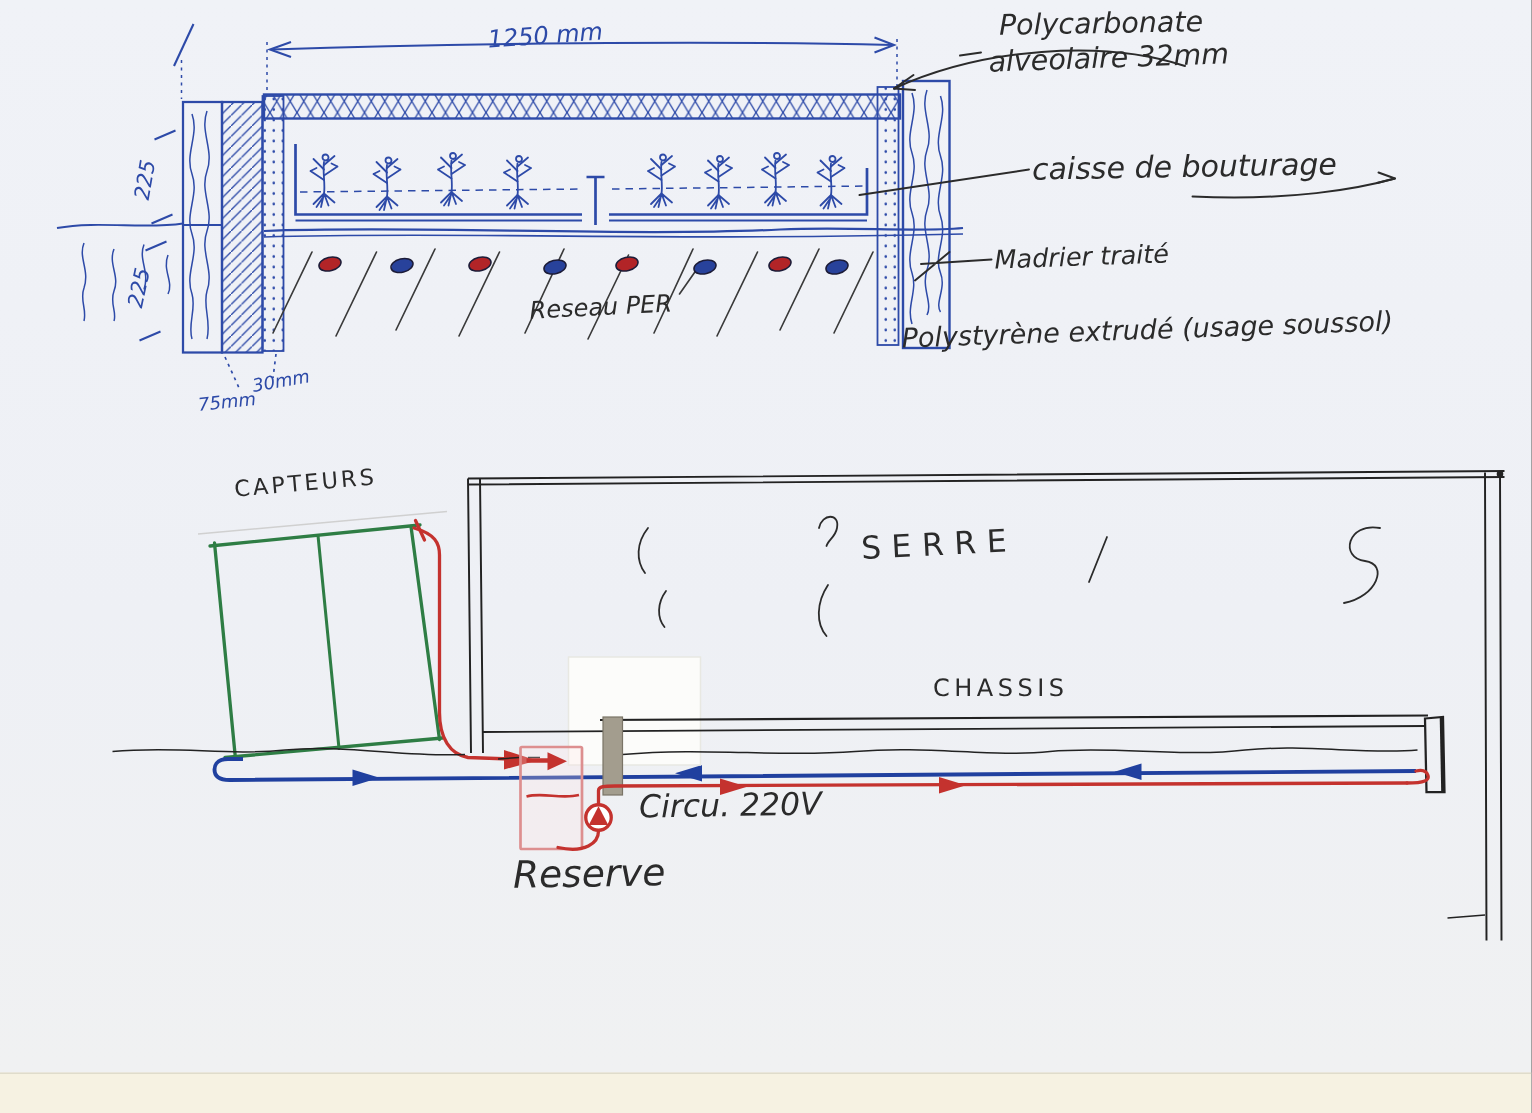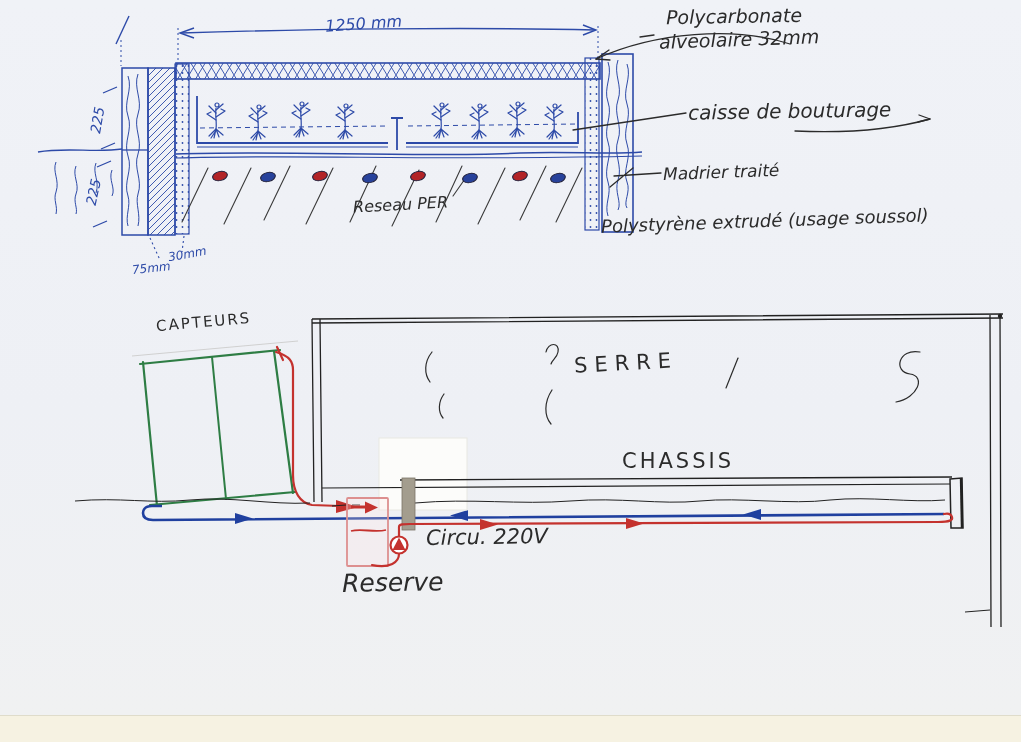--- a/index.html
+++ b/index.html
@@ -19,21 +19,21 @@
   .l-30{left:168px;top:247px;font-size:12px;transform:rotate(-10deg);}
   .l-75{left:132px;top:261px;font-size:12px;transform:rotate(-6deg);}
   .l-poly1{left:666px;top:5px;font-size:19px;transform:rotate(-1deg);}
   .l-poly2{left:659px;top:28px;font-size:19px;transform:rotate(-2deg);}
   .l-caisse{left:688px;top:99px;font-size:20px;transform:rotate(-1deg);}
   .l-madrier{left:663px;top:162px;font-size:17px;transform:rotate(-2deg);}
   .l-polyext{left:601px;top:210px;font-size:18px;transform:rotate(-2deg);}
   .l-reseau{left:353px;top:195px;font-size:16px;transform:rotate(-3deg);}
   .l-capteurs{left:156px;top:313px;font-size:15px;letter-spacing:2px;transform:rotate(-5deg);font-style:normal;}
   .l-serre{left:574px;top:351px;font-size:21px;letter-spacing:7px;transform:rotate(-3deg);font-style:normal;}
-  .l-chassis{left:622px;top:449px;font-size:21px;letter-spacing:3px;font-style:normal;}
+  .l-chassis{left:622px;top:449px;font-size:16px;letter-spacing:3px;font-style:normal;}
   .l-circu{left:426px;top:525px;font-size:21px;transform:rotate(-1deg);}
   .l-reserve{left:342px;top:568px;font-size:25px;transform:rotate(-1deg);}
 </style>
 </head>
 <body>
 
 <div class="page">
 
   <div class="scan-band"></div>
 

